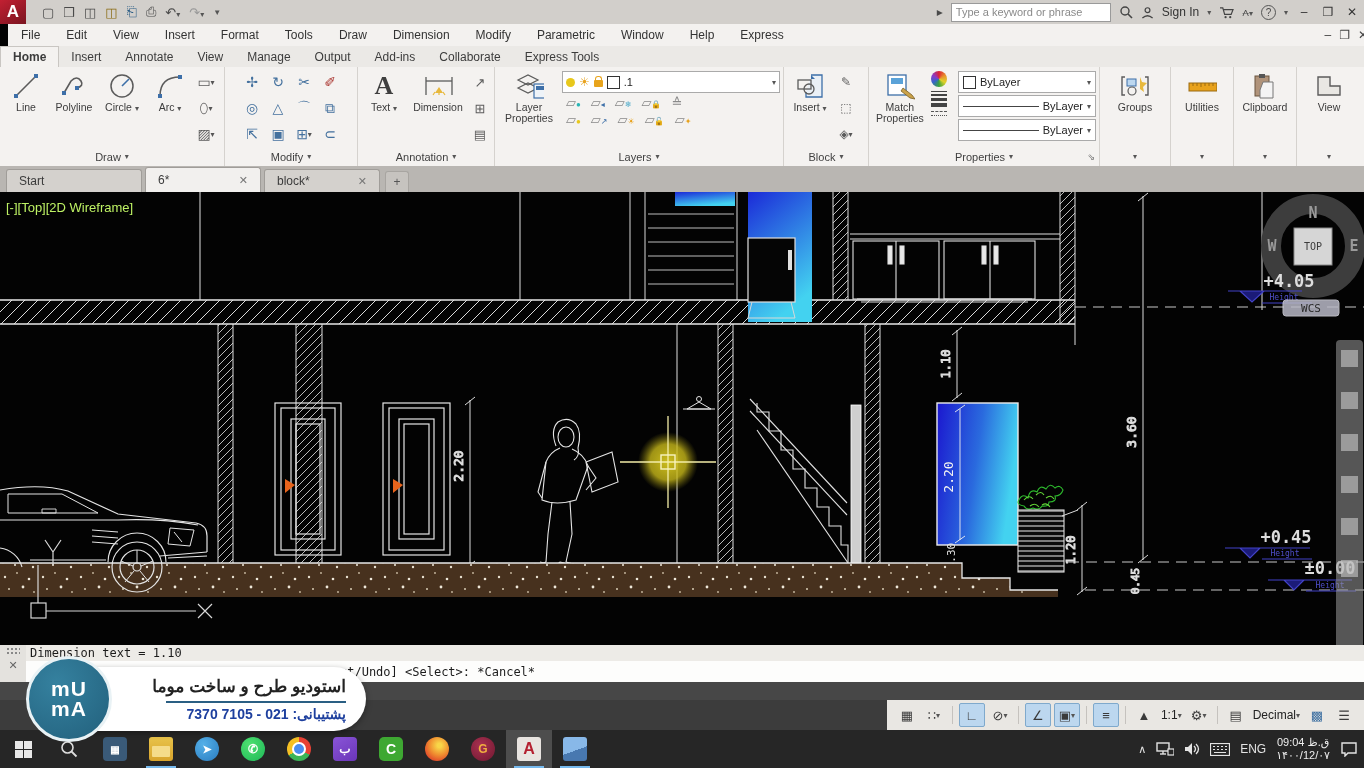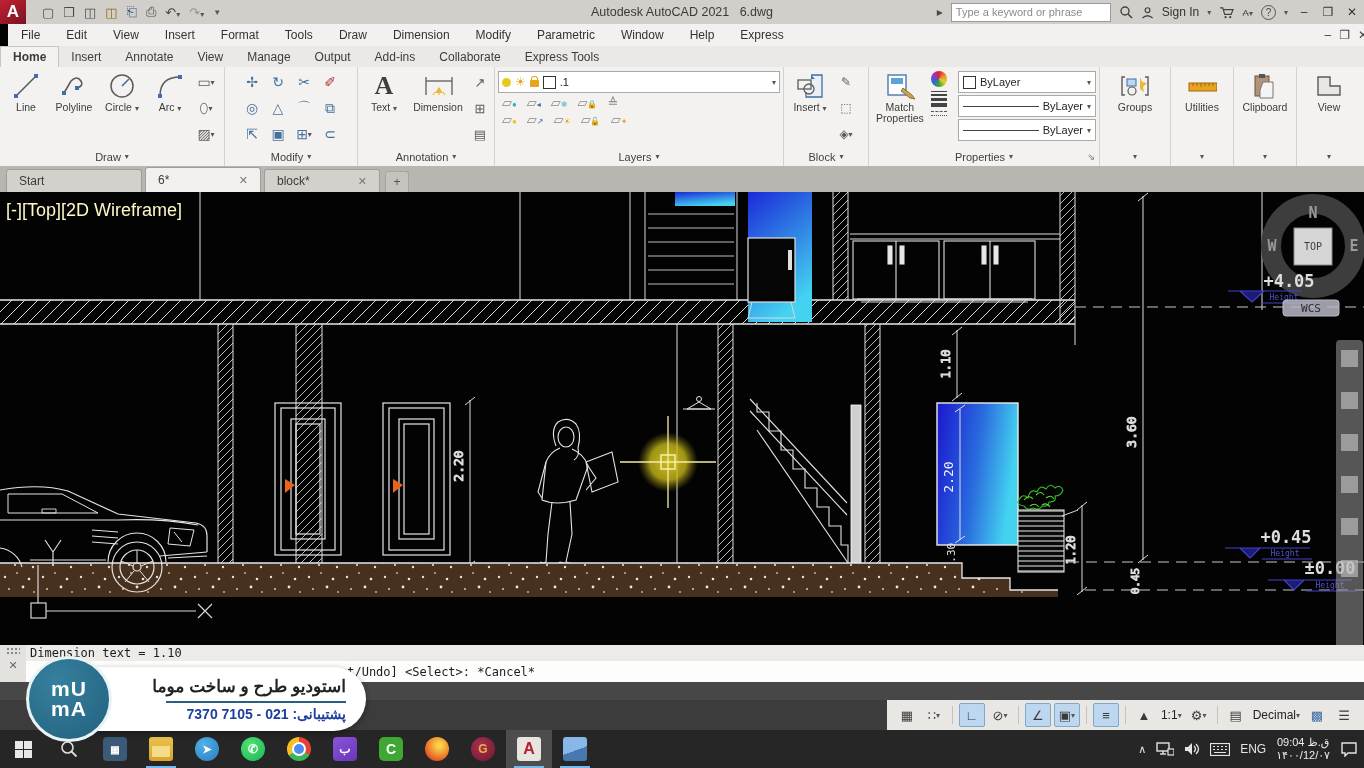--- a/index.html
+++ b/index.html
@@ -58,21 +58,21 @@
             display:flex;align-items:flex-end;padding-left:6px;box-sizing:border-box;}
   .ftab{height:22px;display:flex;align-items:center;gap:26px;padding:0 12px;font-size:12px;
         background:#d4d1cd;color:#3b3b3b;border:1px solid #a09d99;border-bottom:none;margin-right:3px;
         border-radius:3px 3px 0 0;min-width:90px;justify-content:space-between;}
   .ftab.active{background:#f2f0ee;height:24px;}
   .ftab .x{color:#777;font-size:11px;}
   .fplus{width:22px;height:20px;display:flex;align-items:center;justify-content:center;background:#c6c3bf;
          border-radius:3px 3px 0 0;color:#555;margin-left:2px;border:1px solid #a8a5a1;border-bottom:none;}
   
   .viewport{position:absolute;top:192px;left:0;width:1364px;height:453px;background:#030303;overflow:hidden;}
-  .vplabel{position:absolute;top:8px;left:6px;color:#fef9c3;font-size:18px;z-index:3;}
+  .vplabel{position:absolute;top:8px;left:6px;color:#bef264;font-size:13px;z-index:3;}
   
   .cmd1{position:absolute;top:645px;left:0;width:1364px;height:16px;background:#edebe7;
         font-family:"DejaVu Sans Mono",monospace;font-size:12px;color:#1c1c1c;display:flex;align-items:center;}
   .cmd2{position:absolute;top:661px;left:0;width:1364px;height:21px;background:#fdfdfc;
         font-family:"DejaVu Sans Mono",monospace;font-size:12px;color:#1c1c1c;display:flex;align-items:center;}
   .cmdgrip{position:absolute;top:645px;left:0;width:26px;height:37px;background:#e4e2de;color:#666;
            display:flex;flex-direction:column;align-items:center;font-size:11px;z-index:2;}
   .gripdots{width:14px;height:8px;margin-top:2px;background-image:radial-gradient(#888 1px,transparent 1px);background-size:4px 4px;}
   .fillrow{position:absolute;top:682px;left:0;width:1364px;height:18px;background:#474747;}
   
@@ -122,23 +122,20 @@
       <span>▢</span>
       <span>❒</span>
       <span>◫</span>
       <span style="color:#8a6a12">◫</span>
       <span style="color:#2d5e86">⎗</span>
       <span>⎙</span>
       <span>↶<span class="caret">▾</span></span>
       <span style="color:#999">↷<span class="caret">▾</span></span>
       <span class="caret">▼</span>
     </div>
-    <div class="titletext">
-      <span>Autodesk AutoCAD 2021</span>&nbsp;&nbsp;&nbsp;<span>6.dwg</span>
-    </div>
     <div class="tb-right">
       <span class="tb-ico">▸</span>
       <div class="searchbox">Type a keyword or phrase</div>
       <svg width="14" height="14" viewBox="0 0 14 14">
         <circle cx="6" cy="6" r="4" fill="none" stroke="#444" stroke-width="1.4"></circle>
         <line x1="9" y1="9" x2="13" y2="13" stroke="#444" stroke-width="1.6"></line>
       </svg>
       <svg width="13" height="13" viewBox="0 0 14 14">
         <circle cx="7" cy="4.5" r="2.6" fill="none" stroke="#444" stroke-width="1.3"></circle>
         <path d="M1.5,13 Q7,8 12.5,13" fill="none" stroke="#444" stroke-width="1.3"></path>
@@ -295,20 +292,31 @@
         </div>
       </div>
       <div class="pfoot">
         <span>Annotation</span>
           <span class="caret">▾</span>
       </div>
     </div>
 
     <div class="panel" style="width:288px">
       <div class="pbody">
+        <div class="bigbtn" style="width:62px">
+          <div class="bico">
+              <svg width="34" height="28">
+                <path d="M4,8 l10,-5 l10,5 l-10,5 z" fill="none" stroke="#5b5b5b" stroke-width="1.2"></path>
+                <path d="M4,13 l10,-5 l10,5 l-10,5 z" fill="none" stroke="#5b5b5b" stroke-width="1.2" transform="translate(0,3)"></path>
+                <rect x="20" y="12" width="12" height="14" fill="#eef3f8" stroke="#3d6fa8" stroke-width="1.2"></rect>
+                <rect x="22" y="14" width="8" height="4" fill="#3d6fa8"></rect>
+              </svg>
+            </div>
+          <div class="blabel">Layer Properties</div>
+        </div>
         <div style="display:flex;flex-direction:column;gap:2px;flex:1;padding-top:2px;">
           <div class="layerdrop">
             <span class="dot" style="background:#e8c81c"></span>
             <span style="color:#e8a21c;font-size:12px">☀</span>
             <span class="lockico"></span>
             <span class="swatch"></span>
             <span>.1</span>
             <span class="caret" style="margin-left:auto">▾</span>
           </div>
           <div style="display:flex;gap:10px;font-size:13px;color:#8a8a8a;padding-left:4px;">

